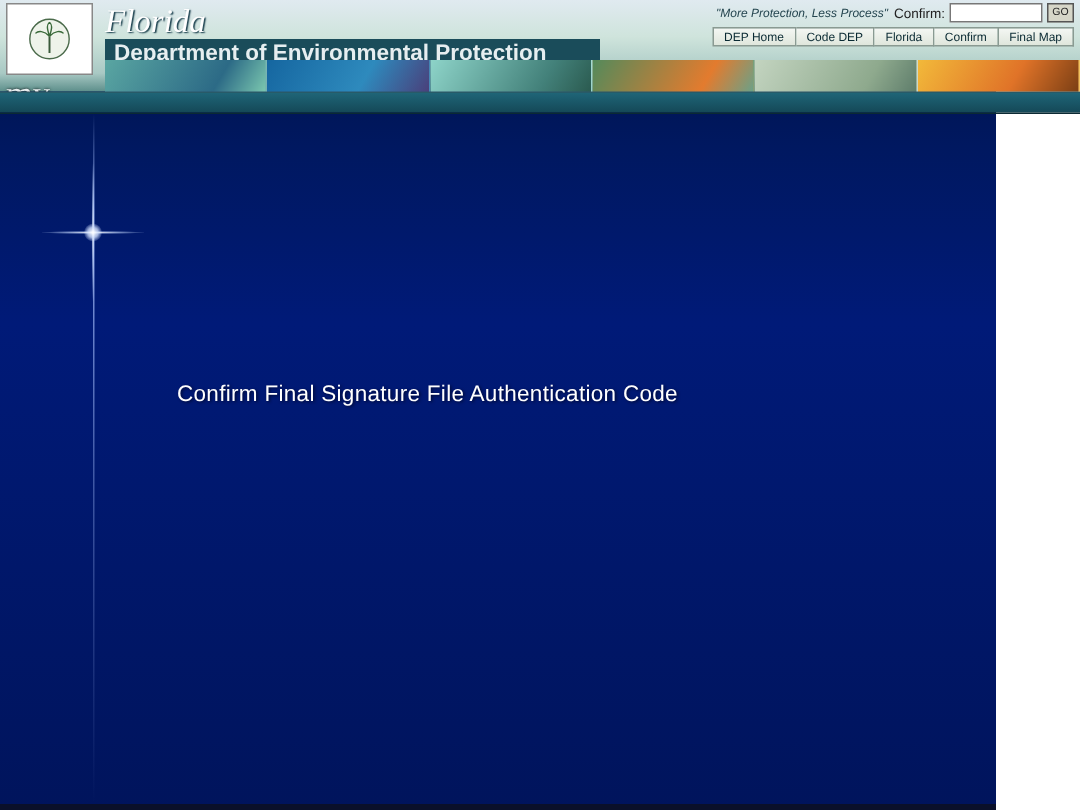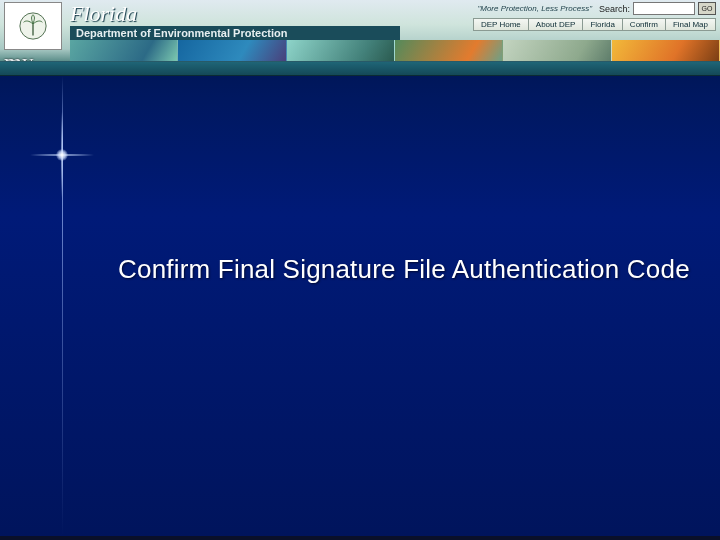--- a/index.html
+++ b/index.html
@@ -1,20 +1,20 @@
 <!DOCTYPE html>
 <html><head>
 <meta charset="utf-8">
 <style>
   * { box-sizing: border-box; margin: 0; padding: 0; }
   html, body { width: 720px; height: 540px; overflow: hidden; font-family: Verdana, Arial, sans-serif; }
 
   .slide {
     position: relative;
-    width: 720px;
+    width: 664px;
     height: 540px;
     background: linear-gradient(180deg, #001144 0%, #001860 18%, #001a78 40%, #00145c 100%);
   }
 
   
   .banner {
     width: 720px;
     height: 62px;
     position: relative;
     background: linear-gradient(180deg,#e0eaf0 0%, #cfe4dc 40%, #a9c9c4 80%, #5d8f8b 100%);
@@ -43,21 +43,21 @@
     color: #ffffff;
     text-shadow: 1px 1px 1px #143a48;
   }
   .dept-bar {
     position: absolute;
     left: 70px; top: 26px;
     right: 320px;
     height: 14px;
     background: #1a4c5a;
     color: #e6eef0;
-    font-size: 11px;
+    font-size: 15px;
     font-weight: bold;
     padding: 1px 6px;
   }
 
   .tagline {
     position: absolute;
     top: 4px; right: 128px;
     font-size: 8px;
     font-style: italic;
     color: #24454f;
@@ -171,21 +171,21 @@
   }
 
   
   .main-title {
     position: absolute;
     left: 118px;
     right: 30px;
     top: 254px;
     color: #ffffff;
     font-family: Tahoma, Verdana, sans-serif;
-    font-size: 26px;
+    font-size: 15px;
     letter-spacing: 0.2px;
     text-shadow: 1px 1px 2px #000a33;
   }
 
   
   .frame-b {
     position: absolute;
     left: 0; right: 0; bottom: 0; height: 4px;
     background: #0a102a;
   }
@@ -205,28 +205,28 @@
       </svg>
     </div>
 
     <div class="florida-title">Florida</div>
 
     <div class="dept-bar">Department of Environmental Protection</div>
 
     <div class="tagline">"More Protection, Less Process"</div>
 
     <div class="search-row">
-      <span>Search:</span>
+      <span>Confirm:</span>
       <input type="text" value="" style="">
       <span class="go-btn">GO</span>
     </div>
 
     <div class="top-nav">
       <span class="navitem">DEP Home</span>
-      <span class="navitem">About DEP</span>
+      <span class="navitem">Code DEP</span>
       <span class="navitem">Florida</span>
       <span class="navitem">Confirm</span>
       <span class="navitem">Final Map</span>
     </div>
 
     <div class="photo-strip">
       <div class="photo turq"></div>
       <div class="photo blue"></div>
       <div class="photo reef"></div>
       <div class="photo kayak"></div>

